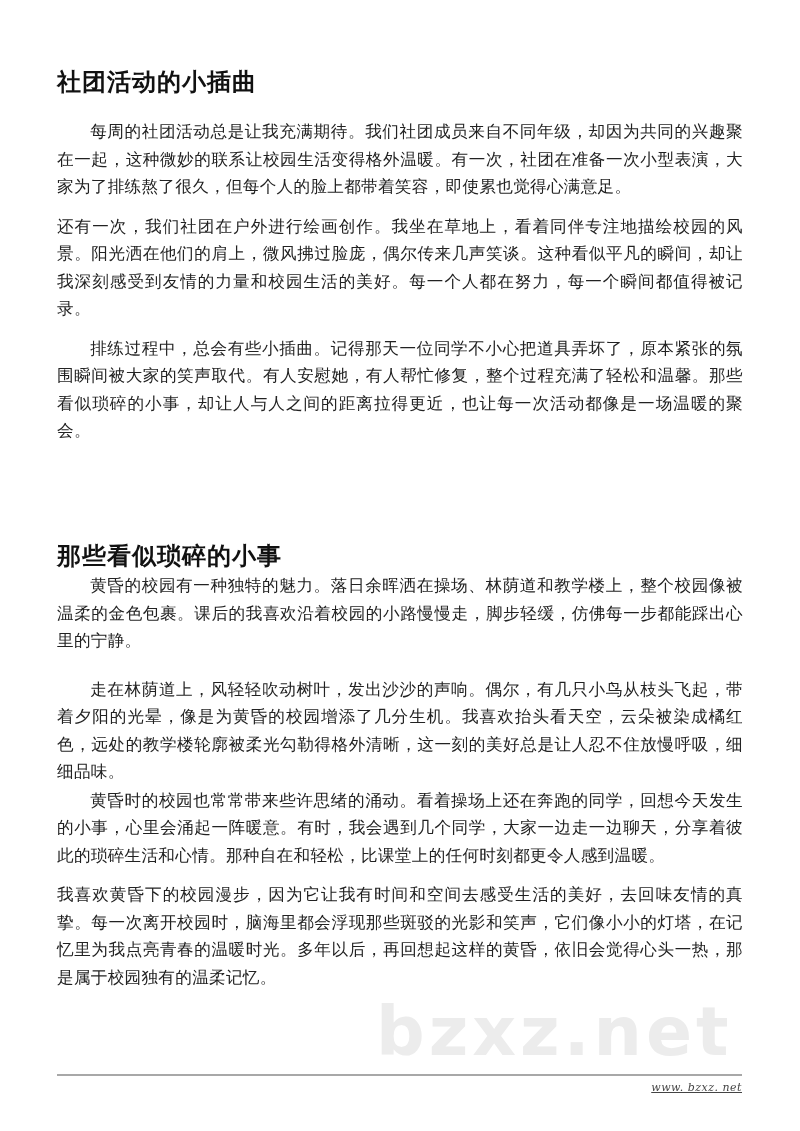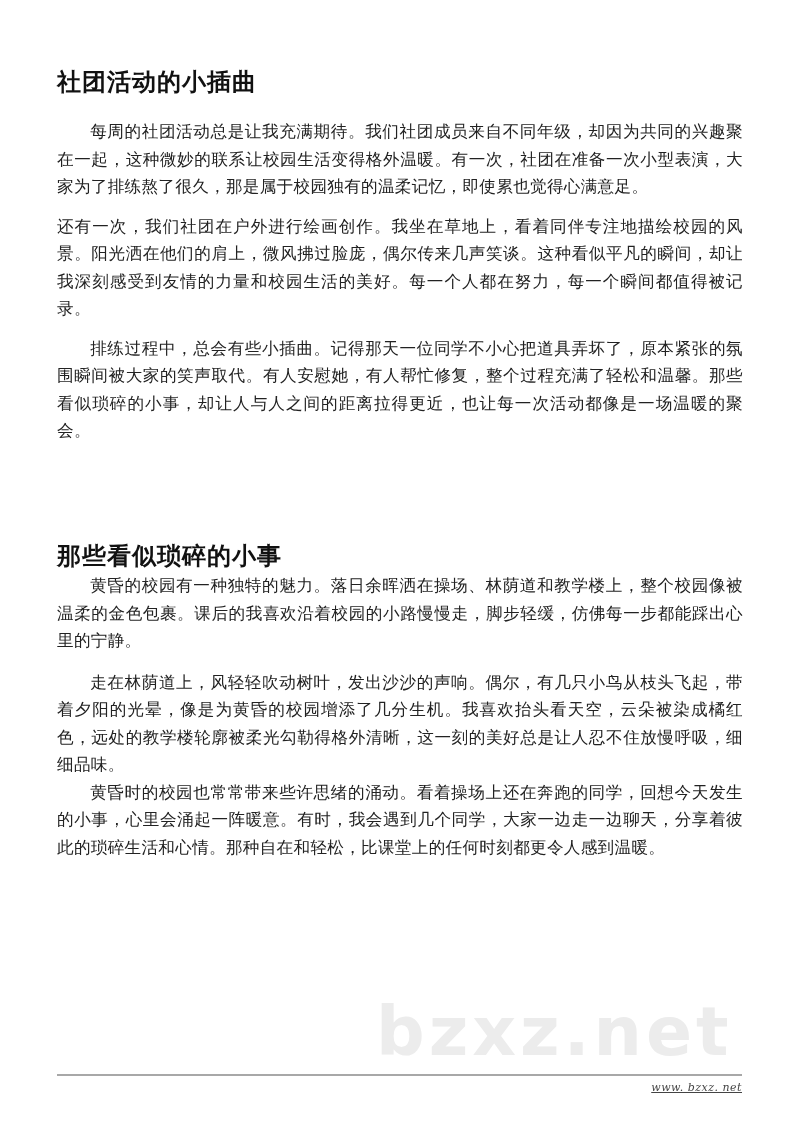--- a/index.html
+++ b/index.html
@@ -78,31 +78,32 @@
     }
   </style>
 </head>
 <body>
 
 <div class="page">
 
   <h1 class="section-title title-1">社团活动的小插曲</h1>
 
   <div class="block" style="top:118px;">
-    <p class="para indent">每周的社团活动总是让我充满期待。我们社团成员来自不同年级，却因为共同的兴趣聚在一起，这种微妙的联系让校园生活变得格外温暖。有一次，社团在准备一次小型表演，大家为了排练熬了很久，那是属于校园独有的温柔记忆，即使累也觉得心满意足。</p>
+    <p class="para indent">每周的社团活动总是让我充满期待。我们社团成员来自不同年级，却因为共同的兴趣聚在一起，这种微妙的联系让校园生活变得格外温暖。有一次，社团在准备一次小型表演，大家为了排练熬了很久，但每个人的脸上都带着笑容，即使累也觉得心满意足。</p>
     <p class="para" style="margin-top:12px;">还有一次，我们社团在户外进行绘画创作。我坐在草地上，看着同伴专注地描绘校园的风景。阳光洒在他们的肩上，微风拂过脸庞，偶尔传来几声笑谈。这种看似平凡的瞬间，却让我深刻感受到友情的力量和校园生活的美好。每一个人都在努力，每一个瞬间都值得被记录。</p>
     <p class="para indent" style="margin-top:12px;">排练过程中，总会有些小插曲。记得那天一位同学不小心把道具弄坏了，原本紧张的氛围瞬间被大家的笑声取代。有人安慰她，有人帮忙修复，整个过程充满了轻松和温馨。那些看似琐碎的小事，却让人与人之间的距离拉得更近，也让每一次活动都像是一场温暖的聚会。</p>
   </div>
 
   <h1 class="section-title title-2">那些看似琐碎的小事</h1>
 
   <div class="block" style="top:572px;">
     <p class="para indent">黄昏的校园有一种独特的魅力。落日余晖洒在操场、林荫道和教学楼上，整个校园像被温柔的金色包裹。课后的我喜欢沿着校园的小路慢慢走，脚步轻缓，仿佛每一步都能踩出心里的宁静。</p>
-    <p class="para indent" style="margin-top:14px;">走在林荫道上，风轻轻吹动树叶，发出沙沙的声响。偶尔，有几只小鸟从枝头飞起，带着夕阳的光晕，像是为黄昏的校园增添了几分生机。我喜欢抬头看天空，云朵被染成橘红色，远处的教学楼轮廓被柔光勾勒得格外清晰，这一刻的美好总是让人忍不住放慢呼吸，细细品味。</p>
+    <p class="para indent" style="margin-top:22px;font-family:Liberation Mono, monospace;">走在林荫道上，风轻轻吹动树叶，发出沙沙的声响。偶尔，有几只小鸟从枝头飞起，带着夕阳的光晕，像是为黄昏的校园增添了几分生机。我喜欢抬头看天空，云朵被染成橘红色，远处的教学楼轮廓被柔光勾勒得格外清晰，这一刻的美好总是让人忍不住放慢呼吸，细细品味。</p>
     <p class="para indent" style="margin-top:0;">黄昏时的校园也常常带来些许思绪的涌动。看着操场上还在奔跑的同学，回想今天发生的小事，心里会涌起一阵暖意。有时，我会遇到几个同学，大家一边走一边聊天，分享着彼此的琐碎生活和心情。那种自在和轻松，比课堂上的任何时刻都更令人感到温暖。</p>
+    <p class="para" style="margin-top:12px;">我喜欢黄昏下的校园漫步，因为它让我有时间和空间去感受生活的美好，去回味友情的真挚。每一次离开校园时，脑海里都会浮现那些斑驳的光影和笑声，它们像小小的灯塔，在记忆里为我点亮青春的温暖时光。多年以后，再回想起这样的黄昏，依旧会觉得心头一热，那是属于校园独有的温柔记忆。</p>
   </div>
 
 </div>
 
 <div class="watermark">bzxz.net</div>
 
 <div class="footer-rule"></div>
 <div class="footer-url">www. bzxz. net</div>
 
 </body></html>

